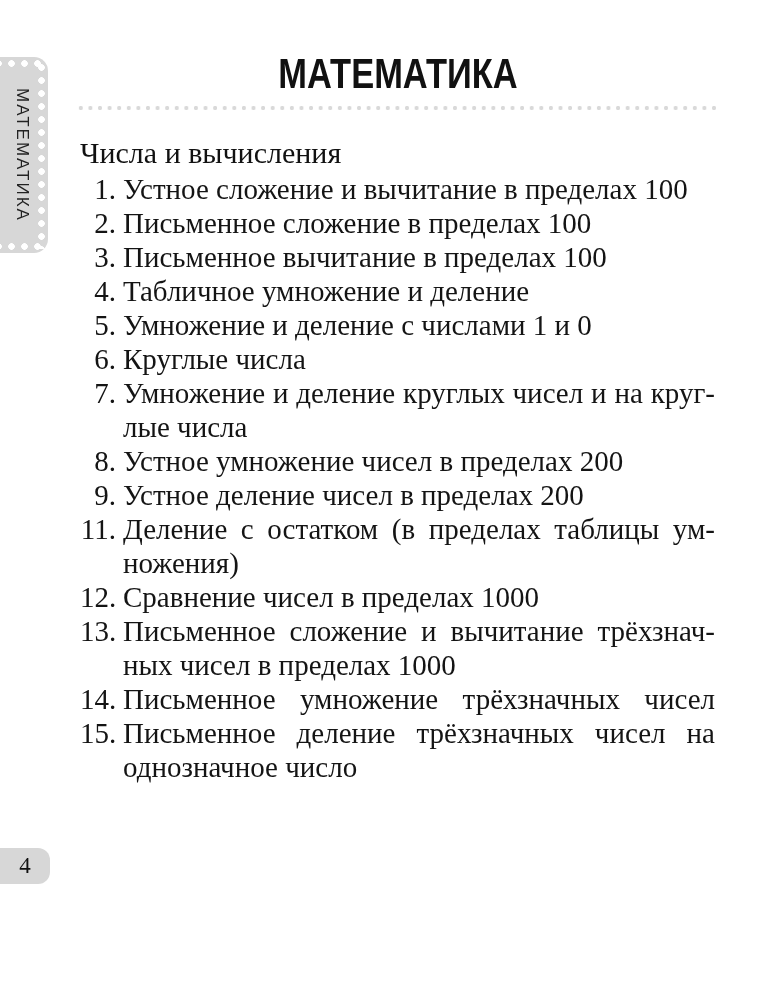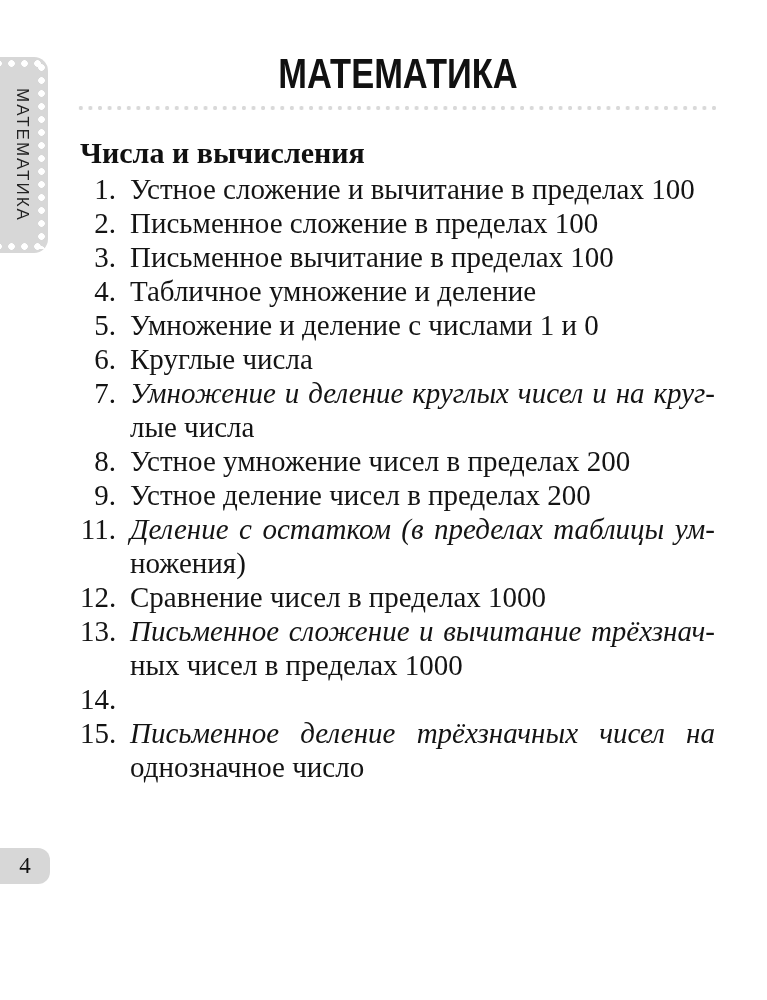--- a/index.html
+++ b/index.html
@@ -70,47 +70,46 @@
     background-image: radial-gradient(circle, #d9d9d9 1.8px, rgba(217,217,217,0) 2.4px);
     background-size: 9.6px 8px;
     background-position: left center;
     background-repeat: repeat-x;
   }
 
   
   .section-heading {
     margin: 24px 52px 0 80px;
     font-size: 30px;
-    font-weight: bold;
+    font-weight: normal;
     line-height: 34px;
     color: #111111;
   }
   .topic-list {
     margin: 2px 52px 0 80px;
     padding: 0;
     list-style: none;
     font-size: 29px;
     line-height: 34px;
   }
   .topic-list li { display: flex; align-items: flex-start; }
   .topic-list .num {
     flex: none;
     width: 36px;
     text-align: right;
   }
   .topic-list .text {
     flex: 1;
-    margin-left: 14px;
+    margin-left: 7px;
     min-width: 0;
   }
   .line { display: block; }
   .line.justify {
     text-align: justify;
     text-align-last: justify;
-    font-style: italic;
   }
 
   
   .page-badge {
     position: absolute;
     top: 848px; left: 0;
     width: 50px; height: 36px;
     background: #d7d7d7;
     border-radius: 0 12px 12px 0;
     text-align: center;
@@ -208,20 +207,21 @@
   <li>
     <span class="num">13.</span>
     <span class="text">
       <span class="line justify">Письменное сложение и вычитание трёхзнач-</span>
       <span class="line">ных чисел в пределах 1000</span>
     </span>
   </li>
   <li>
     <span class="num">14.</span>
     <span class="text">
+      <span class="line justify">Письменное умножение трёхзначных чисел</span>
     </span>
   </li>
   <li>
     <span class="num">15.</span>
     <span class="text">
       <span class="line justify">Письменное деление трёхзначных чисел на</span>
       <span class="line">однозначное число</span>
     </span>
   </li>
 </ol>

